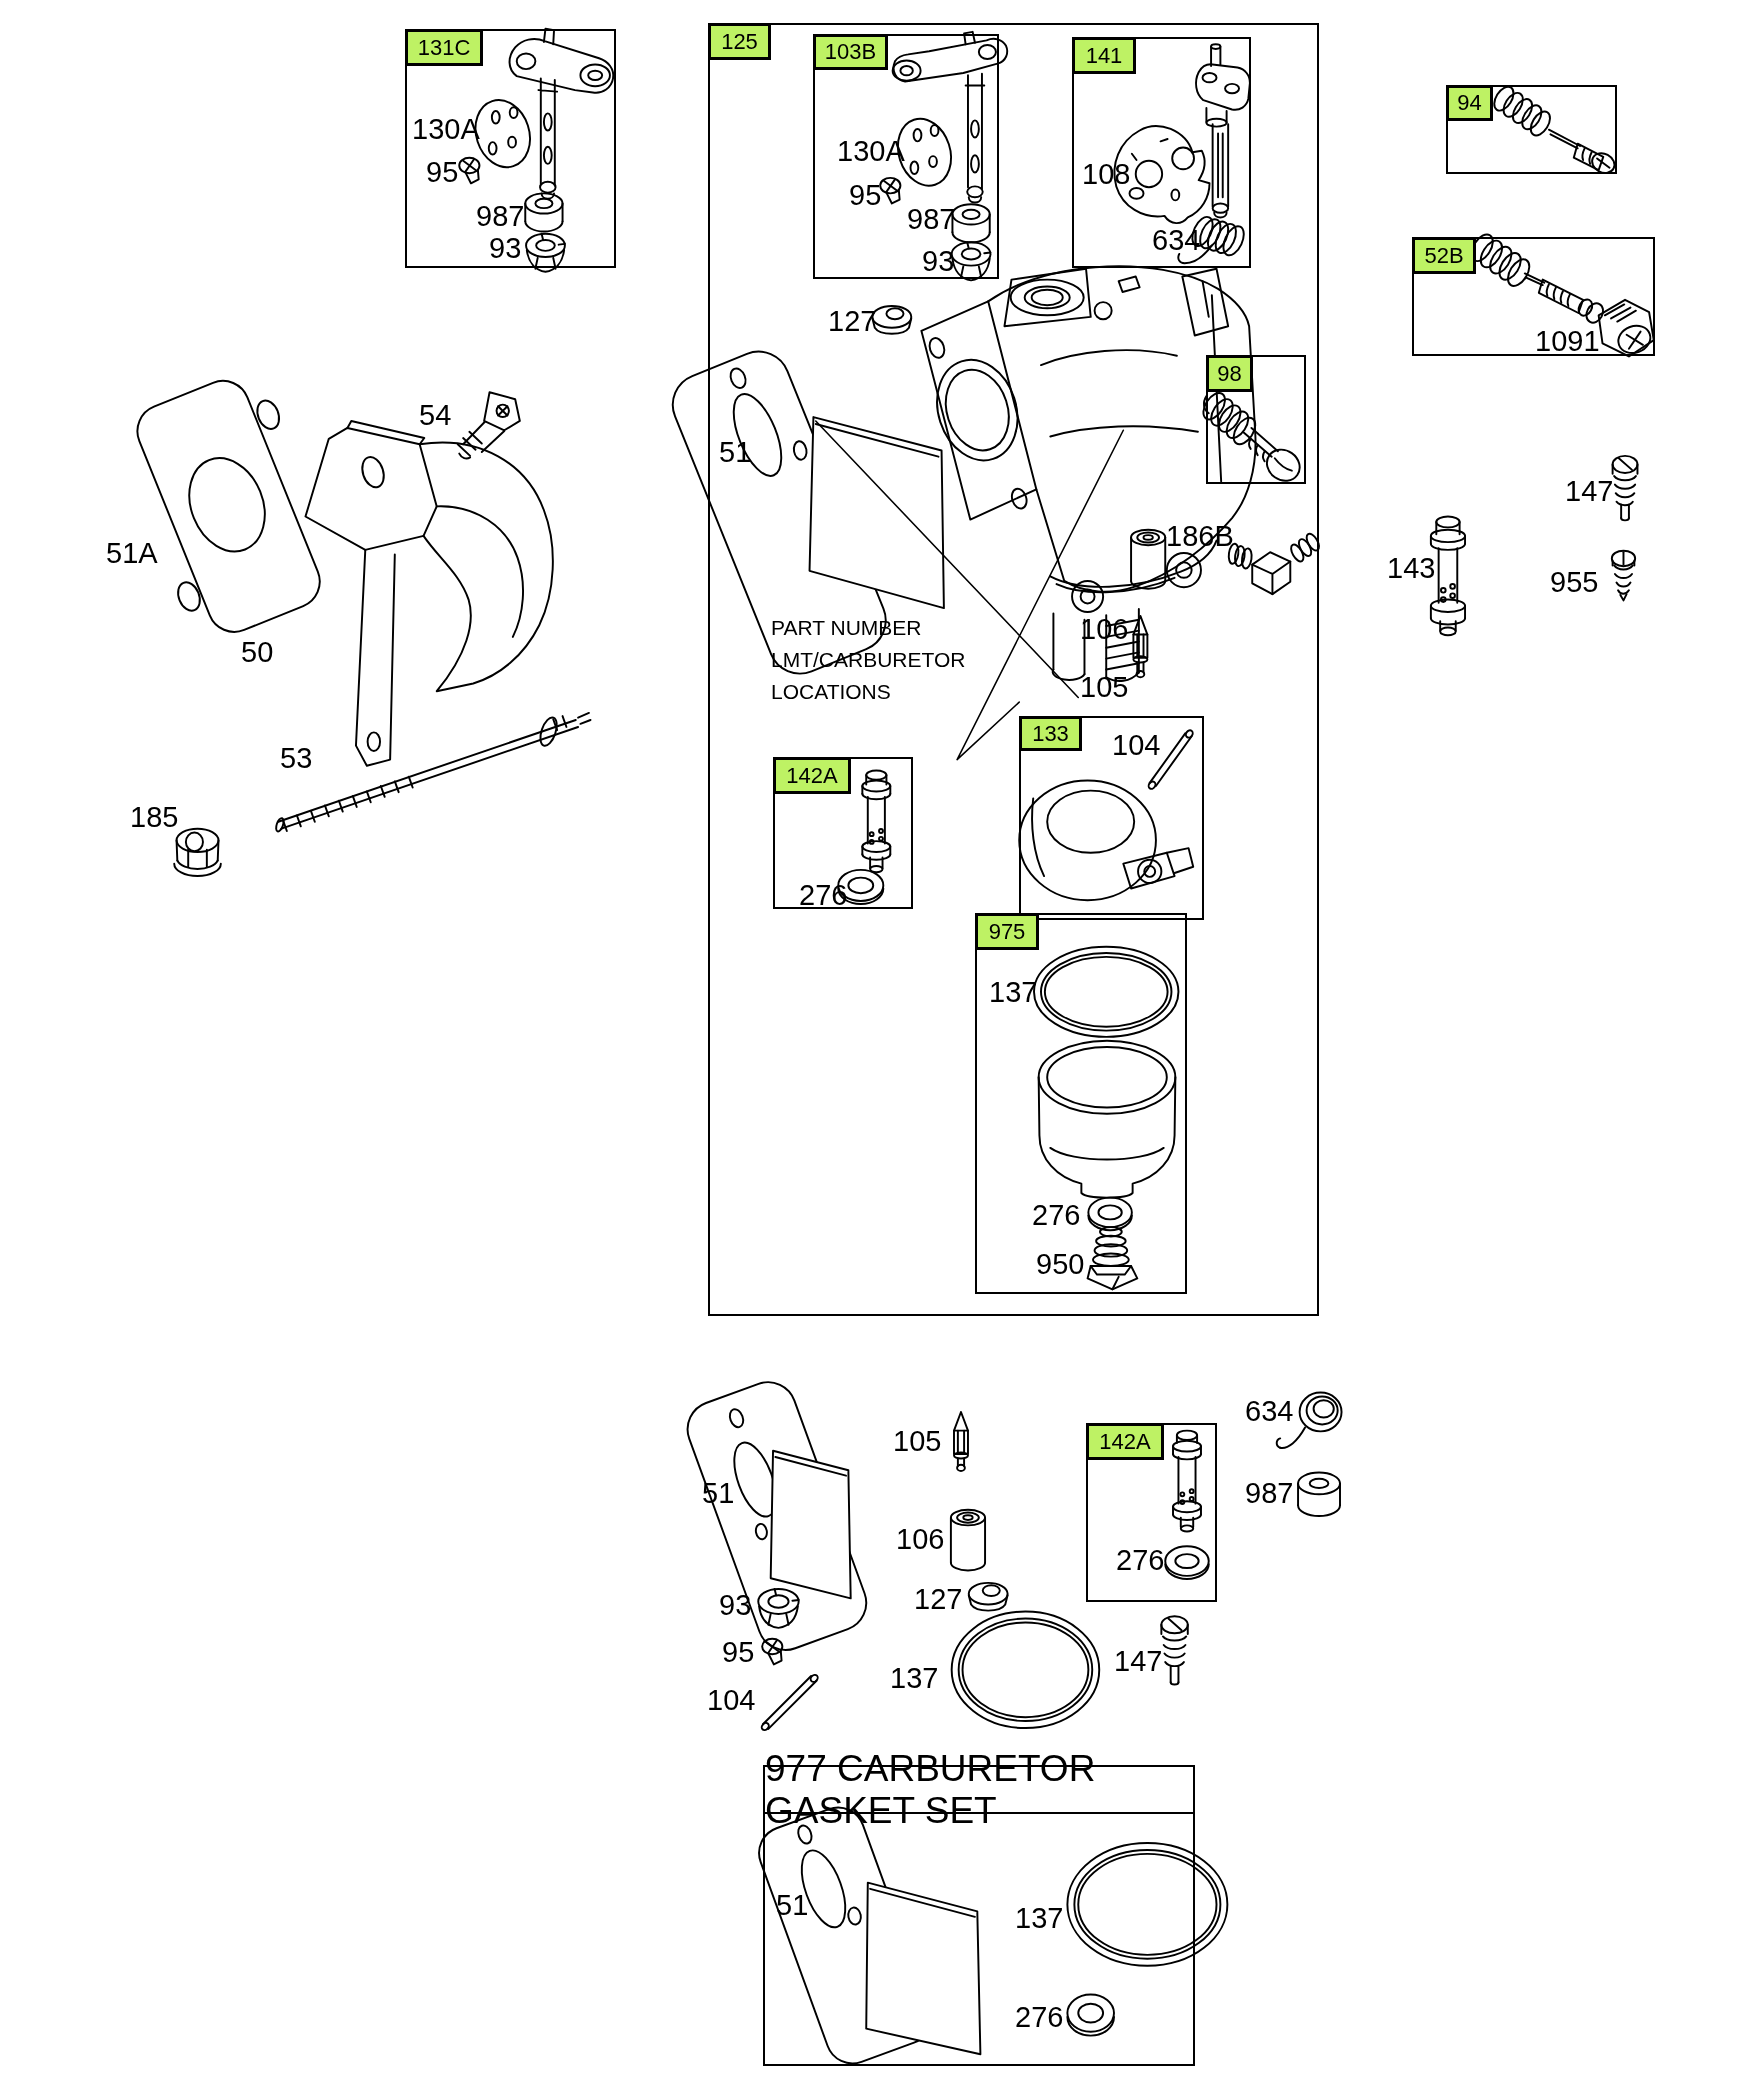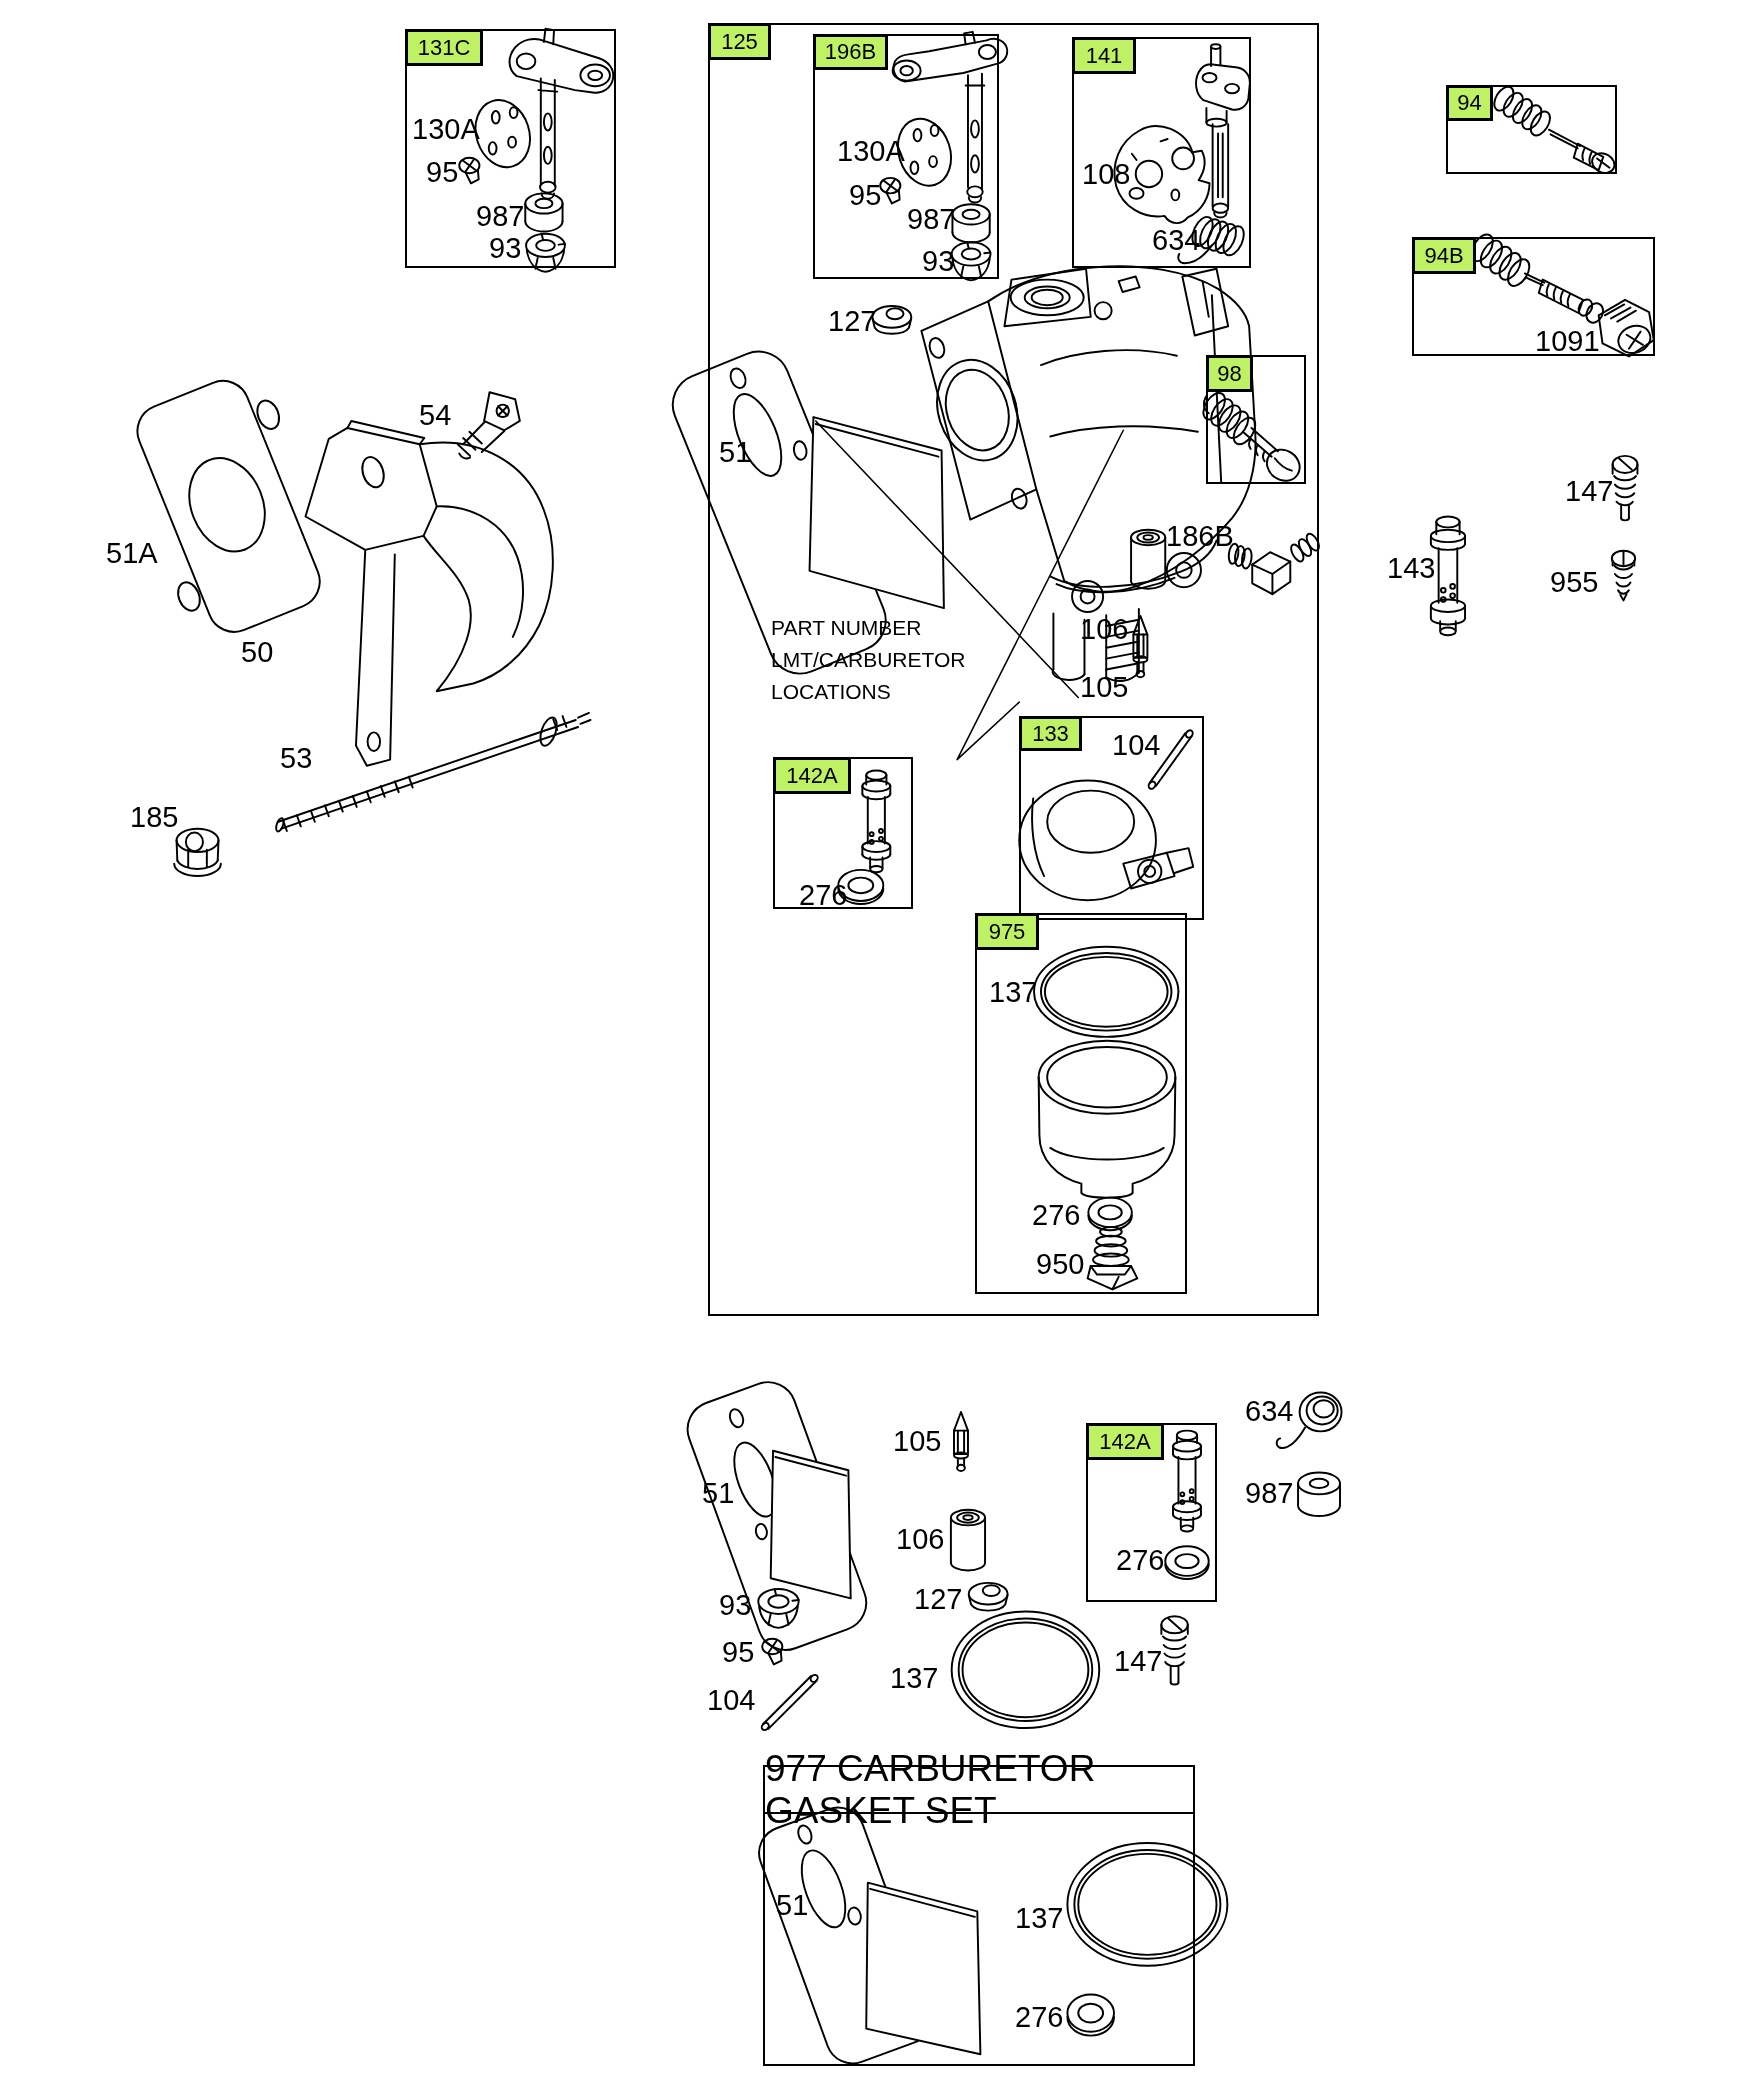--- a/index.html
+++ b/index.html
@@ -31,24 +31,24 @@
   <div class="gbox" style="left:1019px;top:716px;width:185px;height:204px"></div>
   <div class="gbox" style="left:975px;top:913px;width:212px;height:381px"></div>
   <div class="gbox" style="left:1086px;top:1423px;width:131px;height:179px;z-index:4"></div>
 
   <div class="gbox" style="left:763px;top:1765px;width:432px;height:301px">
     <div class="tbar small" style="height:47px">977 CARBURETOR GASKET SET</div>
   </div>
 
   <div class="tag" style="left:405px;top:29px;width:78px;height:37px">131C</div>
   <div class="tag" style="left:708px;top:23px;width:63px;height:37px">125</div>
-  <div class="tag" style="left:813px;top:34px;width:75px;height:36px">196B</div>
+  <div class="tag" style="left:813px;top:34px;width:75px;height:36px">103B</div>
   <div class="tag" style="left:1072px;top:37px;width:64px;height:37px">141</div>
   <div class="tag" style="left:1446px;top:85px;width:47px;height:36px">94</div>
-  <div class="tag" style="left:1412px;top:237px;width:64px;height:37px">94B</div>
+  <div class="tag" style="left:1412px;top:237px;width:64px;height:37px">52B</div>
   <div class="tag" style="left:1206px;top:355px;width:47px;height:37px">98</div>
   <div class="tag" style="left:773px;top:757px;width:78px;height:37px">142A</div>
   <div class="tag" style="left:1019px;top:716px;width:63px;height:35px">133</div>
   <div class="tag" style="left:975px;top:913px;width:64px;height:37px">975</div>
   <div class="tag" style="left:1086px;top:1423px;width:78px;height:37px">142A</div>
 
   <div class="lbl" style="left:412px;top:113px">130A</div>
   <div class="lbl" style="left:426px;top:156px">95</div>
   <div class="lbl" style="left:476px;top:200px">987</div>
   <div class="lbl" style="left:489px;top:232px">93</div>

